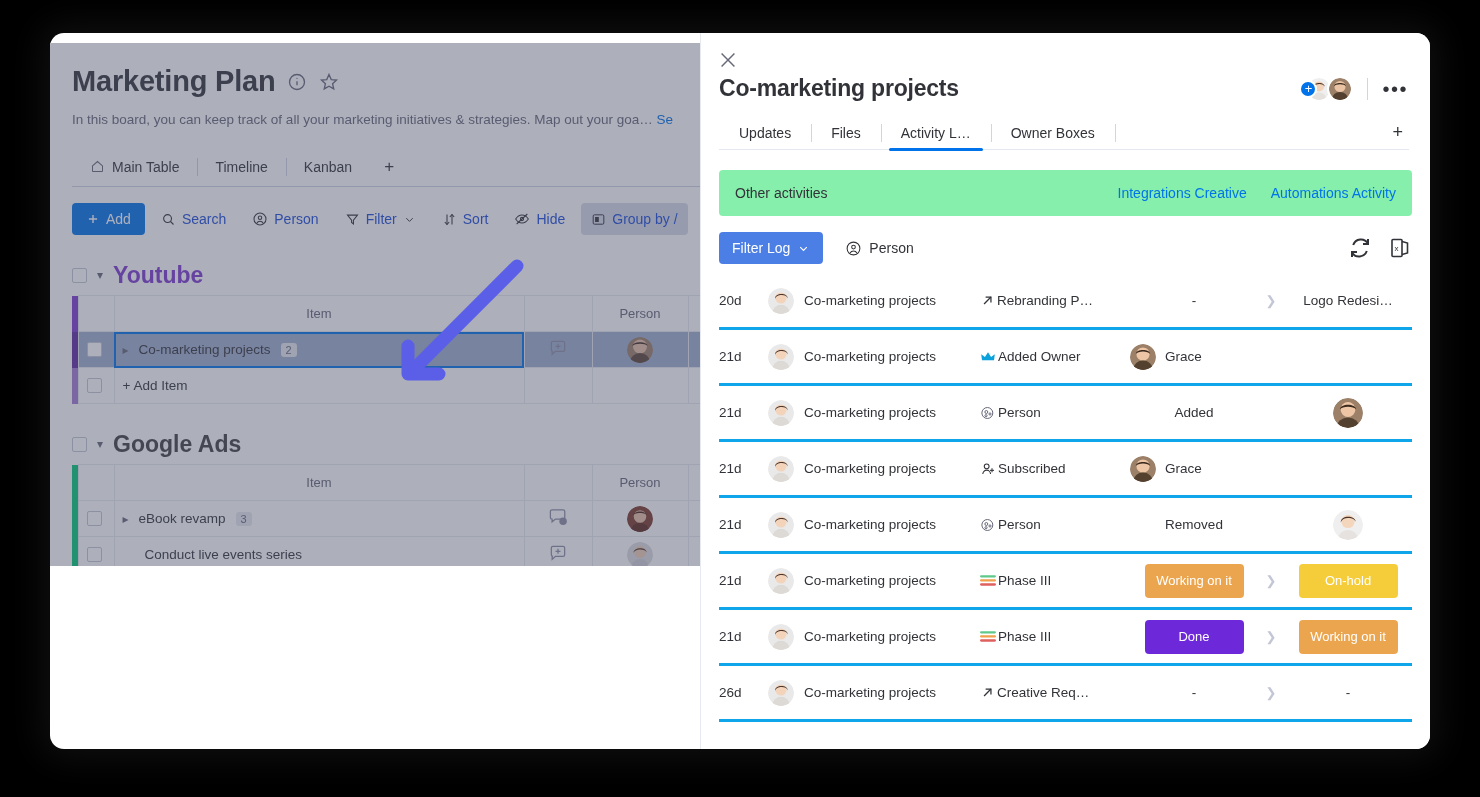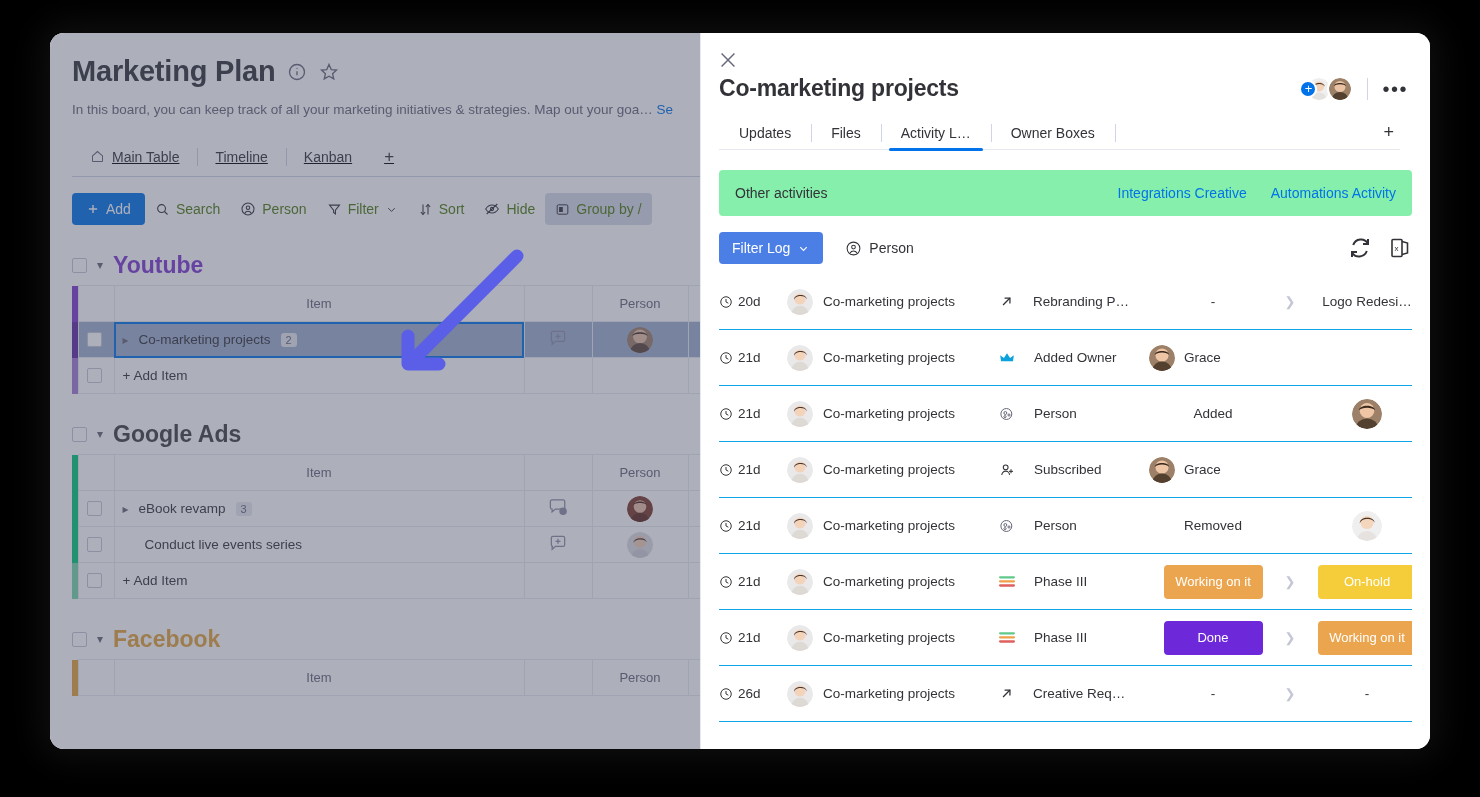--- a/index.html
+++ b/index.html
@@ -22,22 +22,22 @@
     width: 1380px; height: 716px;
     border-radius: 14px;
     overflow: hidden;
     background: #ffffff;
     box-shadow: 0 0 34px 10px rgba(255,255,255,0.06);
   }
 
   
   #board {
     position: absolute;
-    left: 0; top: 0;
-    width: 650px; height: 716px;
+    left: 0; top: 10px;
+    width: 650px; height: 523px;
     background: #ffffff;
     overflow: hidden;
   }
   #board-inner { padding: 0 0 0 22px; }
 
   .board-title-row {
     display: flex; align-items: center; gap: 12px;
     padding: 22px 0 0 0;
   }
   .board-title {
@@ -54,53 +54,52 @@
     white-space: nowrap;
   }
   .board-desc .see-more { color: #0073ea; }
 
   .tabs-row {
     display: flex; align-items: center;
     margin-top: 20px;
     border-bottom: 1px solid #d0d4e4;
     height: 40px;
     padding-right: 0;
-    text-decoration: underline;
   }
   .tab {
     display: flex; align-items: center; gap: 7px;
     font-size: 14px; color: #323338;
     padding: 0 18px; height: 40px;
     position: relative;
     white-space: nowrap;
   }
   .tab + .tab::before {
     content: ""; position: absolute; left: 0; top: 11px;
     width: 1px; height: 18px; background: #d0d4e4;
   }
   .tab.active { color: #323338; font-weight: 400; }
   .tab.active::after {
     content: ""; position: absolute; left: 10px; right: 10px; bottom: -1px;
     height: 2px; background: #0073ea;
   }
   .tab-plus { font-size: 17px; color: #323338; padding: 0 14px; }
 
   .toolbar {
-    display: flex; align-items: center; 
+    display: flex; align-items: center; gap: 6px;
     margin-top: 16px; height: 32px;
   }
   .tb-add {
     display: flex; align-items: center; gap: 6px;
     background: #0073ea; color: #fff;
     font-size: 14px; font-weight: 500;
     border-radius: 4px; padding: 0 14px; height: 32px;
   }
   .tb-btn {
     display: flex; align-items: center; gap: 6px;
-    font-size: 14px; color: #4d7c0f;
+    font-size: 14px; color: #1d4ed8;
     padding: 0 10px; height: 32px; border-radius: 4px;
     white-space: nowrap;
   }
   .tb-btn.active-chip { background: #d7dbe8; }
 
   
   .group { margin-top: 26px; }
   .group-head {
     display: flex; align-items: center; gap: 10px;
     height: 28px; margin-bottom: 6px;
@@ -192,21 +191,21 @@
   }
   .p-av {
     width: 26px; height: 26px; border-radius: 50%;
     border: 2px solid #fff; margin-left: -5px;
   }
   .p-divider-v { width: 1px; height: 22px; background: #d0d4e4; margin: 0 14px; }
   .p-dots { font-size: 20px; color: #323338; letter-spacing: 1.5px; line-height: 10px; }
 
   .p-tabs {
     display: flex; align-items: center;
-    margin: 14px 30px 0 18px;
+    margin: 14px 21px 0 18px;
     border-bottom: 1px solid #e6e9ef;
     height: 34px;
   }
   .p-tab {
     position: relative; height: 34px;
     display: flex; align-items: center;
     padding: 0 20px; font-size: 14px; color: #323338;
     white-space: nowrap;
   }
   .p-tab + .p-tab::before, .p-tab-end::before {
@@ -245,30 +244,30 @@
     font-size: 14px; color: #323338; margin-left: 14px;
     padding: 0 8px; height: 32px;
   }
   .filter-sp { flex: 1; }
   .ico-btn { width: 24px; height: 24px; color: #323338; margin-left: 16px; }
 
   
   .log-list { margin: 10px 18px 0 18px; overflow: hidden; flex: 1; }
   .log-row {
     display: flex; align-items: center;
-    height: 56px; border-bottom: 1px solid #0ea5e9;
-    font-size: 13.5px; color: #323338;
+    height: 56px; border-bottom: 3px solid #0ea5e9;
+    font-size: 13.5px; color: #323338; justify-content: flex-end;
   }
   .lc-time {
     width: 68px; display: flex; align-items: center; gap: 5px;
     color: #323338; flex: 0 0 auto;
   }
   .lc-user { width: 212px; display: flex; align-items: center; gap: 10px; flex: 0 0 auto; }
   .lc-user .av { width: 26px; height: 26px; border-radius: 50%; }
-  .lc-col { width: 150px; display: flex; align-items: center; gap: 19px; flex: 0 0 auto; }
+  .lc-col { width: 150px; display: flex; align-items: center; gap: 2px; flex: 0 0 auto; }
   .lc-from { width: 128px; display: flex; align-items: center; justify-content: center; flex: 0 0 auto; }
   .lc-arrow { width: 26px; text-align: center; color: #c3c6d4; font-size: 13px; flex: 0 0 auto; }
   .lc-to { width: 128px; display: flex; align-items: center; justify-content: center; flex: 0 0 auto; }
   .lc-val-av { width: 30px; height: 30px; border-radius: 50%; }
   .person-pill { display: flex; align-items: center; gap: 9px; }
   .person-pill .av { width: 26px; height: 26px; border-radius: 50%; }
   .badge {
     display: inline-flex; align-items: center; justify-content: center;
     width: 99px; height: 34px; border-radius: 4px;
     color: #fff; font-size: 13px; font-weight: 400;

